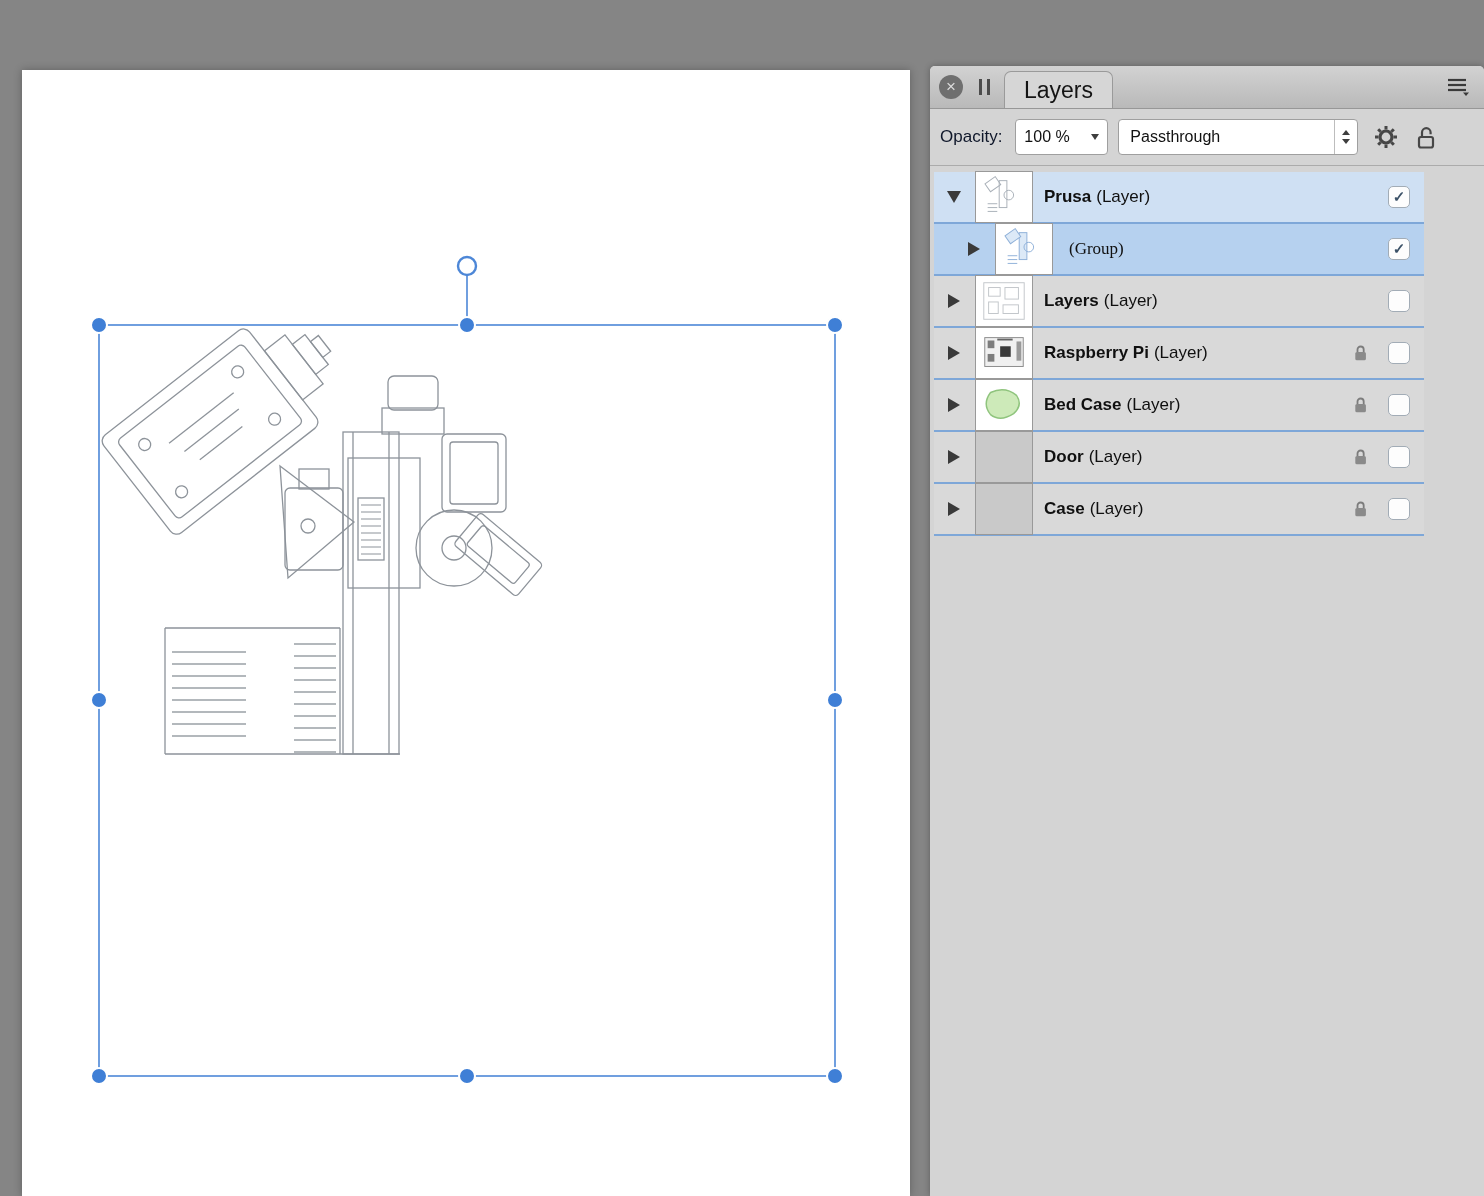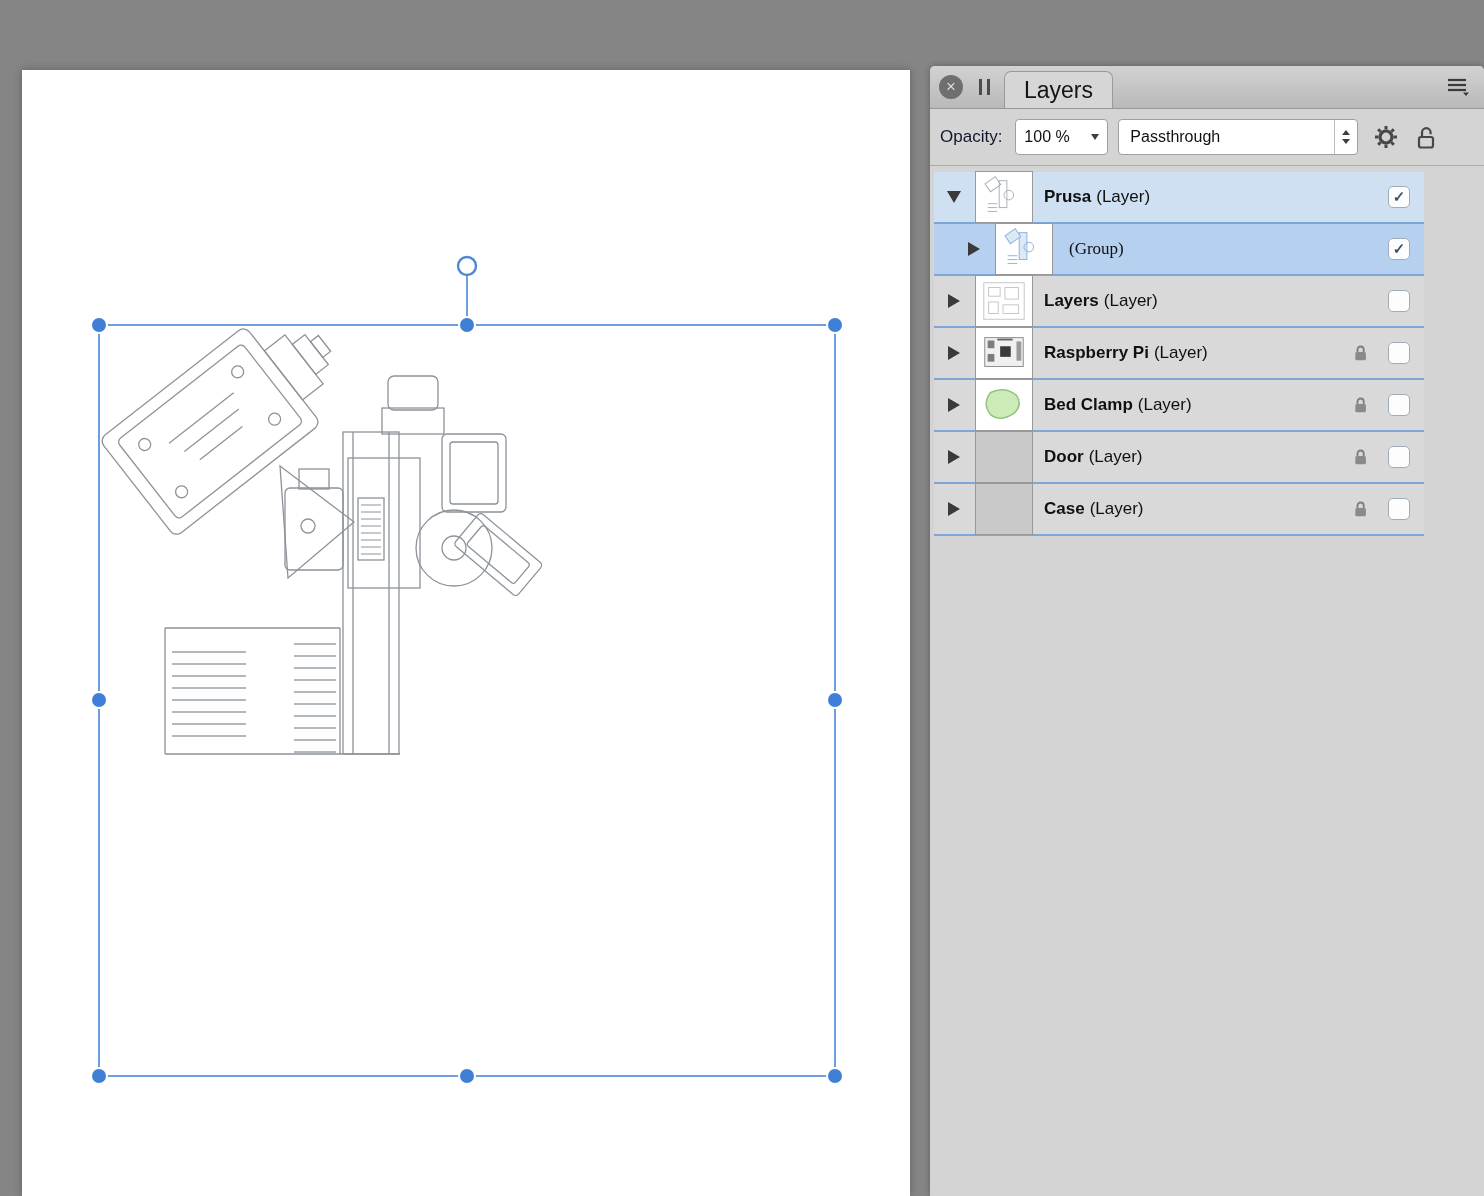--- a/index.html
+++ b/index.html
@@ -334,21 +334,21 @@
     <div class="layer-row">
       <span class="arrow-box">
           <span class="arrow"></span>
         </span>
       <span class="thumb">
         <svg viewBox="0 0 58 52">
           <path d="M15 13 q15 -7 27 3 q7 10 -3 19 q-14 9 -24 1 q-9 -11 0 -23 z" fill="#cdeab9" stroke="#8fc47d" stroke-width="1.5"></path>
         </svg>
       </span>
       <span class="label">
-        <b>Bed Clamp</b><span class="ltype">(Layer)</span>
+        <b>Bed Case</b><span class="ltype">(Layer)</span>
       </span>
       <span class="lock">
         <svg width="15" height="19" viewBox="0 0 15 19">
             <path d="M4.5 8 V5.6 A3.1 3.1 0 0 1 10.7 5.6 V8" fill="none" stroke="#7c7c7c" stroke-width="1.8"></path>
             <rect x="2.3" y="8" width="10.6" height="8.2" rx="1.5" fill="#8a8a8a"></rect>
           </svg>
       </span>
       <span class="checkbox"></span>
     </div>
 

